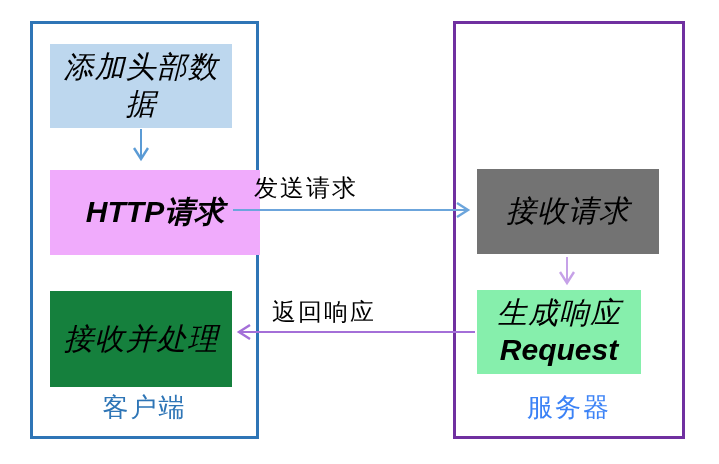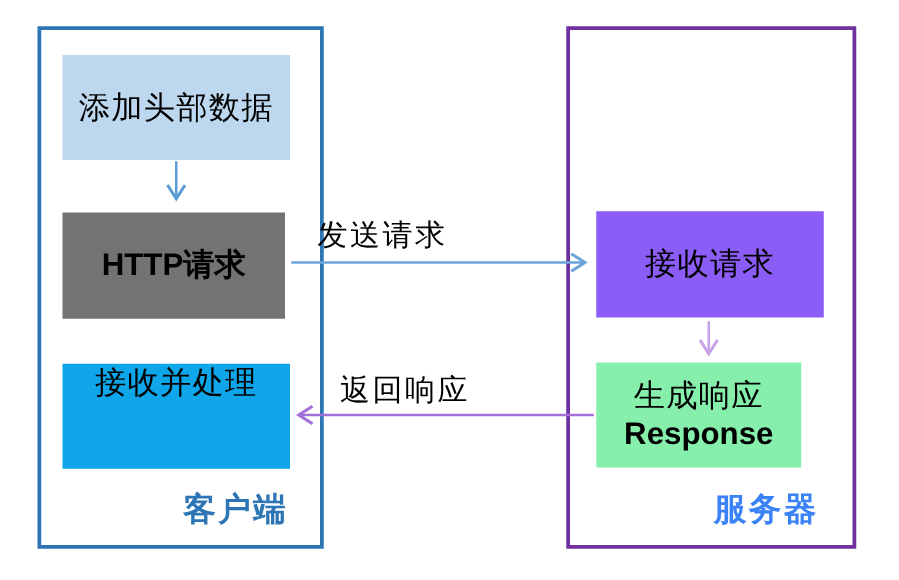--- a/index.html
+++ b/index.html
@@ -31,37 +31,37 @@
     border: 3px solid #7030A0;
   }
   .box {
     position: absolute;
     display: flex;
     flex-direction: column;
     align-items: center;
     justify-content: center;
     text-align: center;
     color: #000000;
-    font-size: 25px;
+    font-size: 30px;
     line-height: 1.22;
     letter-spacing: 1px;
+    font-style: italic;
   }
   .box .bold-line { font-weight: 700; letter-spacing: 0; }
   .box1 { left: 50px; top: 44px;  width: 182px; height: 84px; background: #BDD7EE; }
-  .box2 { left: 50px; top: 170px; width: 178px; height: 85px; background: #737373; text-align: center; }
-  .box3 { left: 50px; top: 291px; width: 182px; height: 84px; background: #0ea5e9; justify-content: space-between; }
-  .box4 { left: 477px; top: 169px; width: 182px; height: 85px; background: #8b5cf6; text-align: right; }
+  .box2 { left: 50px; top: 170px; width: 210px; height: 85px; background: #f0abfc; text-align: center; }
+  .box3 { left: 50px; top: 291px; width: 182px; height: 96px; background: #15803d; }
+  .box4 { left: 477px; top: 169px; width: 182px; height: 85px; background: #737373; text-align: right; }
   .box5 { left: 477px; top: 290px; width: 164px; height: 84px; background: #86efac; }
   .panel-label {
     position: absolute;
     text-align: center;
     font-size: 26px;
-    font-weight: 700;
+    font-weight: 400;
     letter-spacing: 2px;
-    padding-left: 44px;
   }
   .panel-label.client-label { left: 30px; top: 390px; width: 229px; color: #2E75B6; }
   .panel-label.server-label { left: 453px; top: 390px; width: 232px; color: #3b82f6; }
   .arrow-label {
     position: absolute;
     width: 200px;
     text-align: left;
     font-size: 24px;
     color: #000000;
     letter-spacing: 2px;
@@ -94,21 +94,21 @@
   <div class="box box3">
     <span>接收并处理</span>
   </div>
 
   <div class="box box4">
     <span>接收请求</span>
   </div>
 
   <div class="box box5">
     <span>生成响应</span>
-    <span class="bold-line">Response</span>
+    <span class="bold-line">Request</span>
   </div>
 
   <div class="panel-label client-label">客户端</div>
   <div class="panel-label server-label">服务器</div>
 
   <div class="arrow-label send">发送请求</div>
   <div class="arrow-label return">返回响应</div>
 
   <svg class="arrow-layer" viewBox="0 0 719 464" xmlns="http://www.w3.org/2000/svg">
     <defs>

